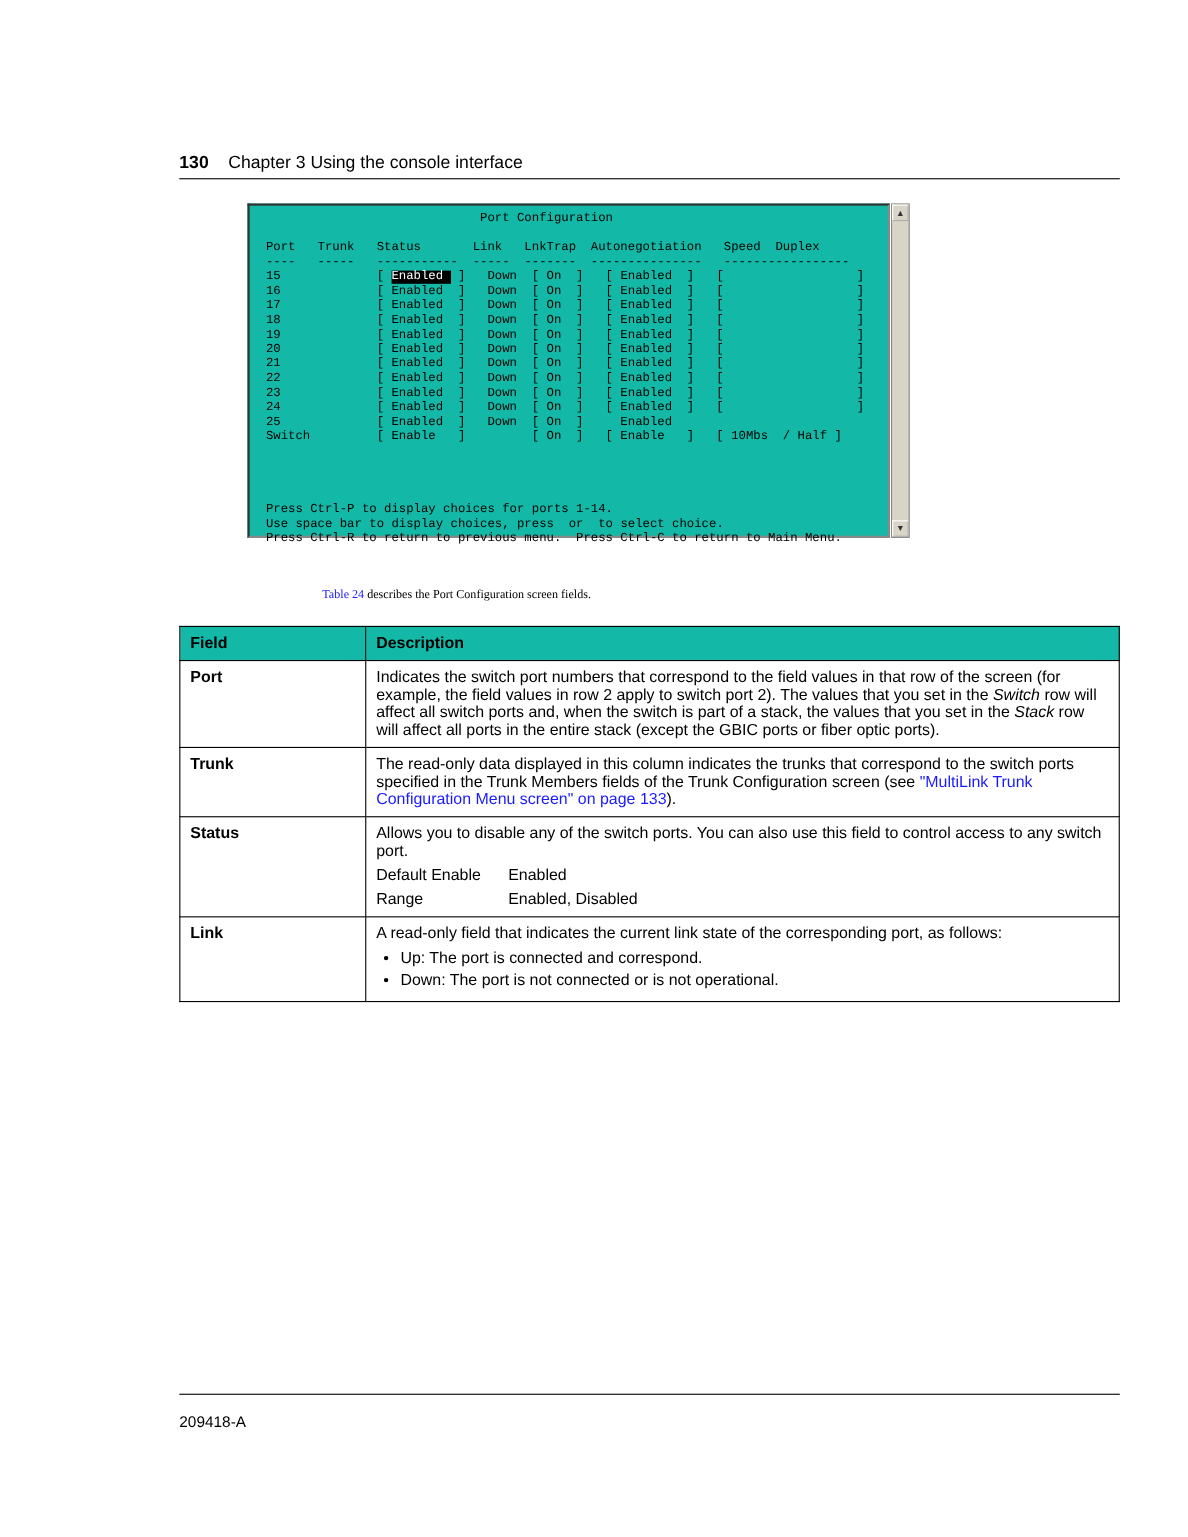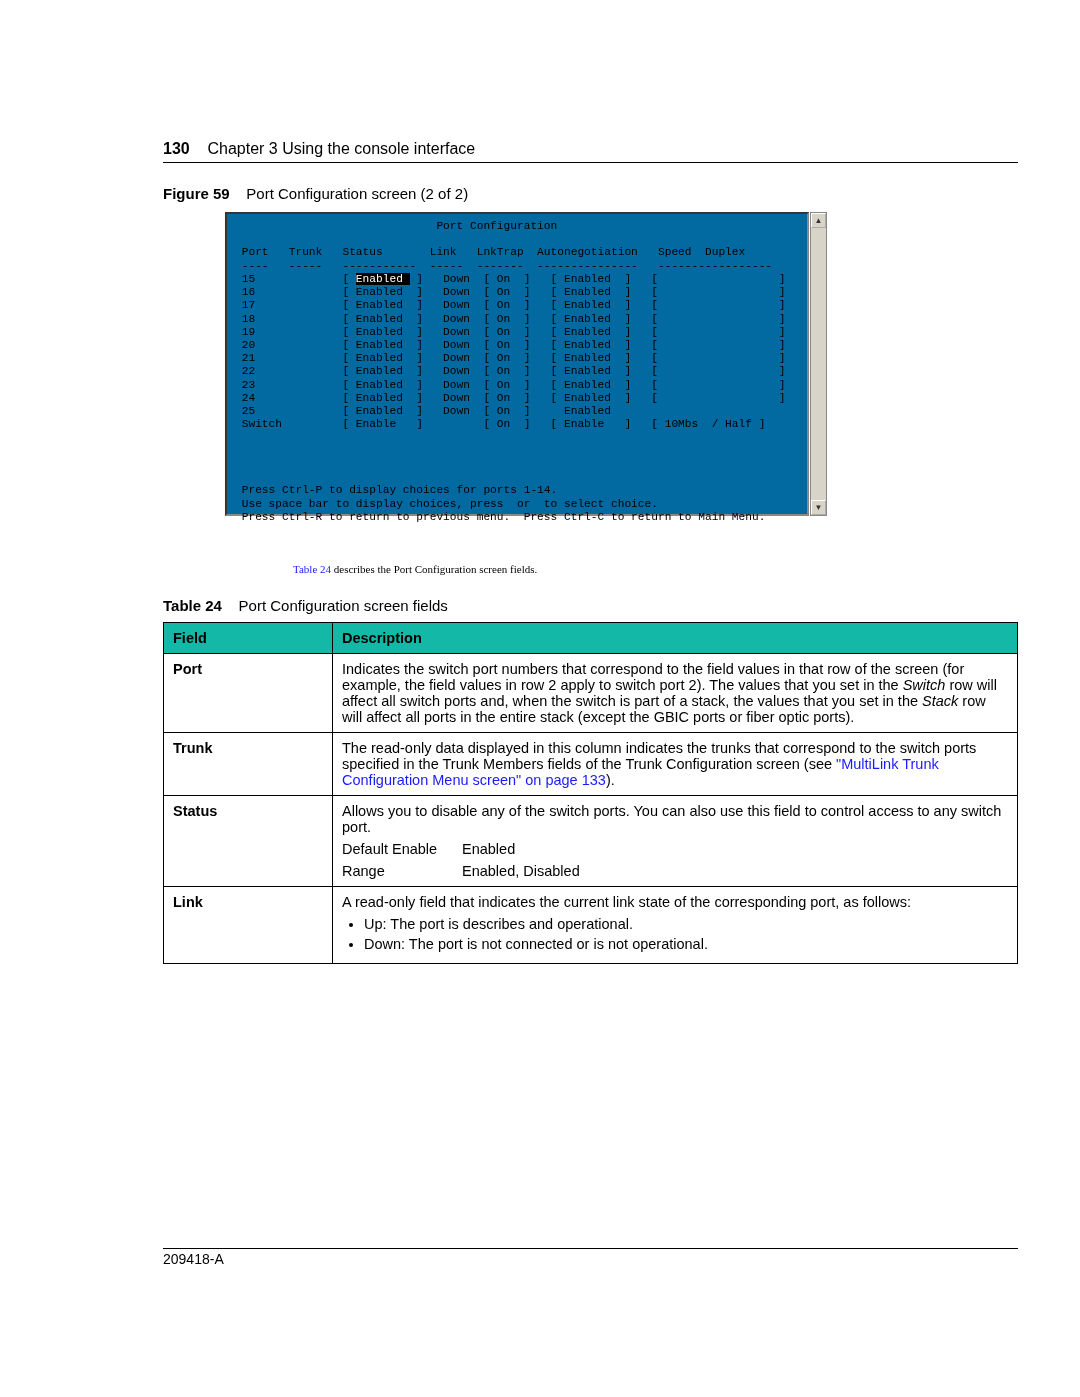--- a/index.html
+++ b/index.html
@@ -24,21 +24,21 @@
   margin-bottom: 22px;
   font-size: 16px;
 }
 .page-num { font-weight: bold; }
 .figure-caption { font-size: 15px; margin-bottom: 10px; }
 .figure-caption .fig-label { font-weight: bold; }
 .console-wrap {
   margin-left: 62px;
   width: 580px;
   border: 2px inset #888;
-  background: #0369a1;
+  background: #14b8a6;
   position: relative;
 }
 .console-inner {
   padding: 6px 8px 4px 8px;
   font-family: "Courier New", Courier, monospace;
   font-size: 11.2px;
   line-height: 1.18;
   white-space: pre;
   color: #000;
   height: 300px;
@@ -93,42 +93,37 @@
 .desc em { font-style: italic; }
 .desc a { color: #1a1aff; text-decoration: none; }
 .kv-row { display: flex; margin-top: 6px; }
 .kv-key { width: 120px; }
 .bullet-list { margin: 6px 0 0 0; padding-left: 22px; }
 .bullet-list li { margin-bottom: 4px; }
 .footer {
   position: absolute;
   left: 115px;
   right: 110px;
-  bottom: 130px;
+  bottom: 97px;
   border-top: 1px solid #000;
-  padding-top: 2px;
+  padding-top: 16px;
   font-size: 14px;
 }
 </style>
 </head>
 <body>
 
 <div class="page">
 
   <div class="header-line">
     <span class="page-num">130</span>
     &nbsp;&nbsp;
     <span>Chapter 3  Using the console interface</span>
   </div>
 
-  <div class="figure-caption">
-    <span class="fig-label">Figure 59</span>
-    &nbsp;&nbsp;
-    <span>Port Configuration screen (2 of 2)</span>
-  </div>
 
   <div style="position:relative; display:inline-block;">
     <div class="console-wrap">
       <div class="console-inner" id="console-inner">                              Port Configuration
 
  Port   Trunk   Status       Link   LnkTrap  Autonegotiation   Speed  Duplex
  ----   -----   -----------  -----  -------  ---------------   -----------------
  15             [ <span class="hlight">Enabled </span> ]   Down  [ On  ]   [ Enabled  ]   [                  ]
  16             [ Enabled  ]   Down  [ On  ]   [ Enabled  ]   [                  ]
  17             [ Enabled  ]   Down  [ On  ]   [ Enabled  ]   [                  ]
@@ -153,25 +148,20 @@
     <div class="scrollbar-mock">
       <div class="sb-btn sb-top">▲</div>
       <div class="sb-btn sb-bottom">▼</div>
     </div>
   </div>
 
   <div class="intro-text">
     <a href="#">Table 24</a><span> describes the Port Configuration screen fields.</span>
   </div>
 
-  <div class="table-caption">
-    <span class="tbl-label">Table 24</span>
-    &nbsp;&nbsp;
-    <span>Port Configuration screen fields</span>
-  </div>
 
   <table class="fields">
     <tbody>
         <tr>
       <th>Field</th>
       <th>Description</th>
     </tr>
     <tr>
       <td class="field-name">Port</td>
       <td class="desc">
@@ -196,21 +186,21 @@
           <span class="kv-key">Range</span>
           <span>Enabled, Disabled</span>
         </div>
       </td>
     </tr>
     <tr>
       <td class="field-name">Link</td>
       <td class="desc">
         <div>A read-only field that indicates the current link state of the corresponding port, as follows:</div>
         <ul class="bullet-list">
-          <li>Up: The port is describes and operational.</li>
+          <li>Up: The port is connected and correspond.</li>
           <li>Down: The port is not connected or is not operational.</li>
         </ul>
       </td>
     </tr>
   </tbody>
     </table>
 
   <div class="footer">
     <span>209418-A</span>
   </div>

